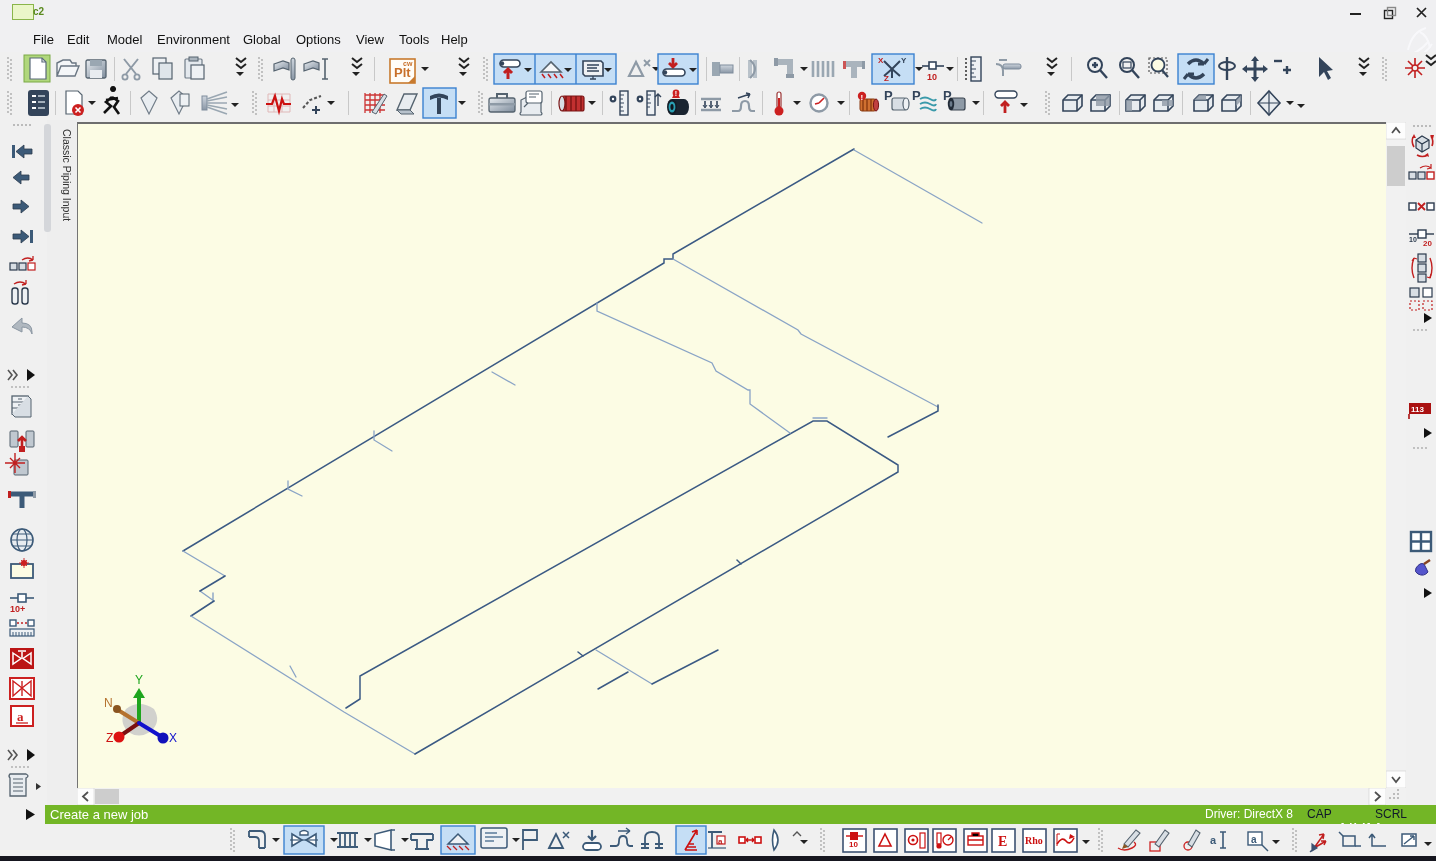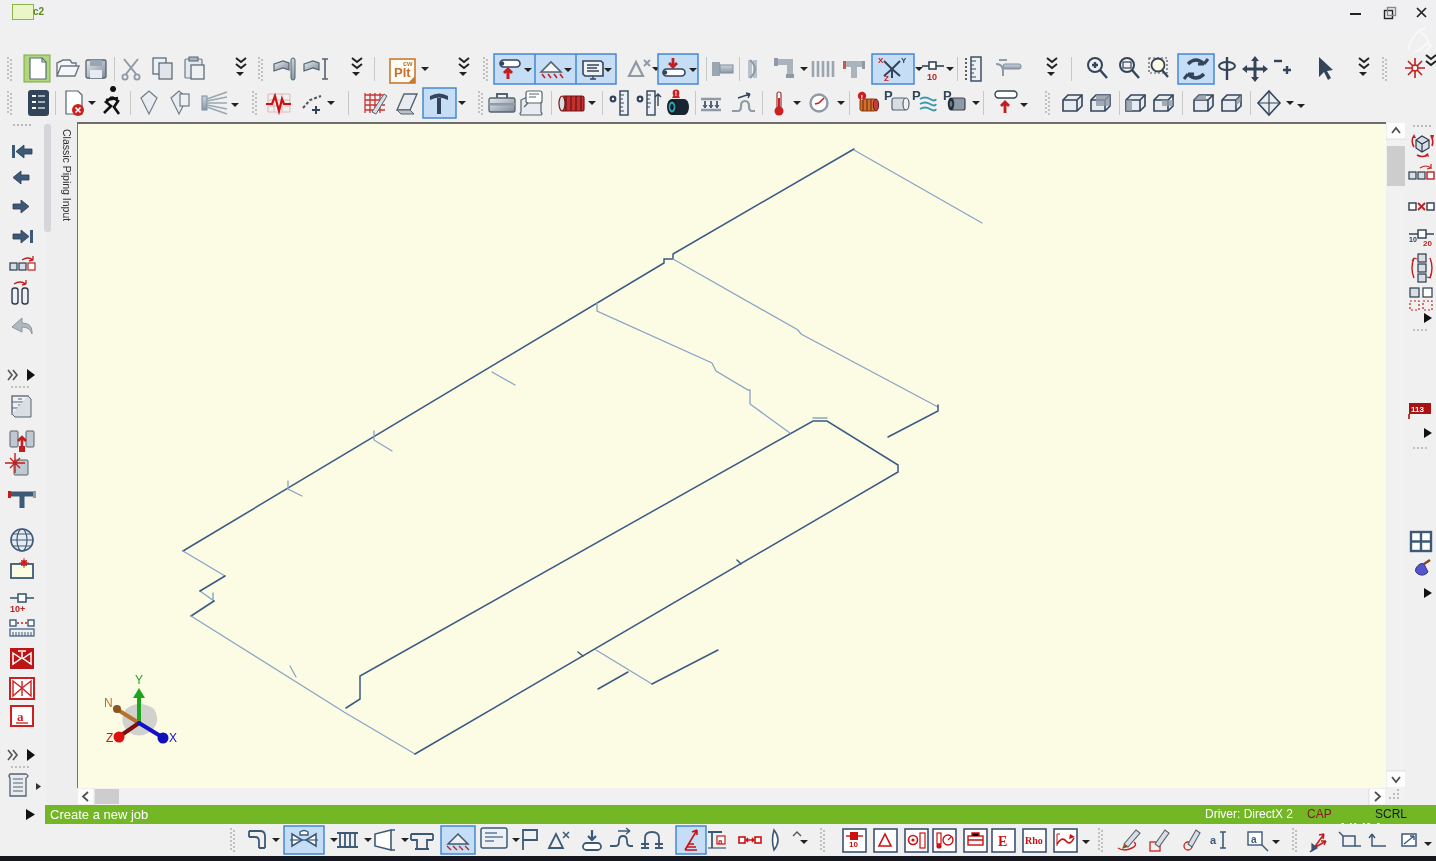--- a/index.html
+++ b/index.html
@@ -35,20 +35,31 @@
 <body>
 <div id="app">
   <div class="abs" id="titlebar">
     <div class="abs" id="c2icon">c2</div>
     <svg class="abs" id="wbtns" viewBox="0 0 150 26">
       <rect x="64" y="13" width="11" height="2" fill="#222"></rect>
       <rect x="98.5" y="10.5" width="8" height="8" fill="none" stroke="#222" stroke-width="1.4"></rect>
       <rect x="101.5" y="7.5" width="8" height="8" fill="none" stroke="#888" stroke-width="1.4"></rect>
       <path d="M131 8 L140 17 M140 8 L131 17" stroke="#222" stroke-width="1.7"></path>
     </svg>
+  </div>
+  <div class="abs" id="menubar">
+    <span style="left:33px">File</span>
+      <span style="left:67px">Edit</span>
+      <span style="left:107px">Model</span>
+      <span style="left:157px">Environment</span>
+      <span style="left:243px">Global</span>
+      <span style="left:296px">Options</span>
+      <span style="left:356px">View</span>
+      <span style="left:399px">Tools</span>
+      <span style="left:441px">Help</span>
   </div>
   <svg class="abs" style="left:1398px;top:20px;width:38px;height:42px" viewBox="0 0 38 42">
     <g stroke="#fafafc" fill="none" stroke-width="2" opacity="0.8">
       <path d="M10 30 Q14 12 28 8 M6 36 Q20 34 30 22 M16 38 Q28 34 34 24 M22 12 Q30 16 32 28"></path>
     </g>
   </svg>
   <svg class="abs" id="tb1" viewBox="0 0 1436 34">
     <defs>
       <g id="chevdd">
           <path d="M0 0 L5 4 L10 0" stroke="#222" stroke-width="2" fill="none"></path>
@@ -602,22 +613,22 @@
     <rect x="1292" y="0" width="17" height="17" fill="#fdfdfd" stroke="#c8c8c8" stroke-width="0.5"></rect>
     <path d="M1298 4 L1303 8.5 L1298 13" stroke="#505050" stroke-width="1.8" fill="none"></path>
   </svg>
   <div class="abs" id="statusbar">
     <svg width="1436" height="19">
       <path d="M26 4 L35 9.5 L26 15 Z" fill="#111"></path>
     </svg>
   </div>
   <div class="abs" id="statusgreen">
       <span style="position:absolute;left:5px;top:2px">Create a new job</span>
-    <span style="position:absolute;left:1160px;top:2px;font-size:12px">Driver: DirectX 2</span>
-    <span style="position:absolute;left:1262px;top:2px;color:#7f1d1d;font-size:12px">CAP</span>
+    <span style="position:absolute;left:1160px;top:2px;font-size:12px">Driver: DirectX 8</span>
+    <span style="position:absolute;left:1262px;top:2px;color:#0f172a;font-size:12px">CAP</span>
     <span style="position:absolute;left:1295px;top:15px;font-size:18px">NUM</span>
     <span style="position:absolute;left:1330px;top:2px;color:#0f172a;font-size:12px">SCRL</span>
   </div>
   <svg class="abs" id="btoolbar" viewBox="0 0 1436 32">
     <defs>
       <g id="redbox">
           <rect x="0" y="0" width="23" height="23" fill="#fff" stroke="#3c5272" stroke-width="1.6"></rect>
         </g>
     </defs>
     <use href="#gripv" x="230" y="4"></use>

